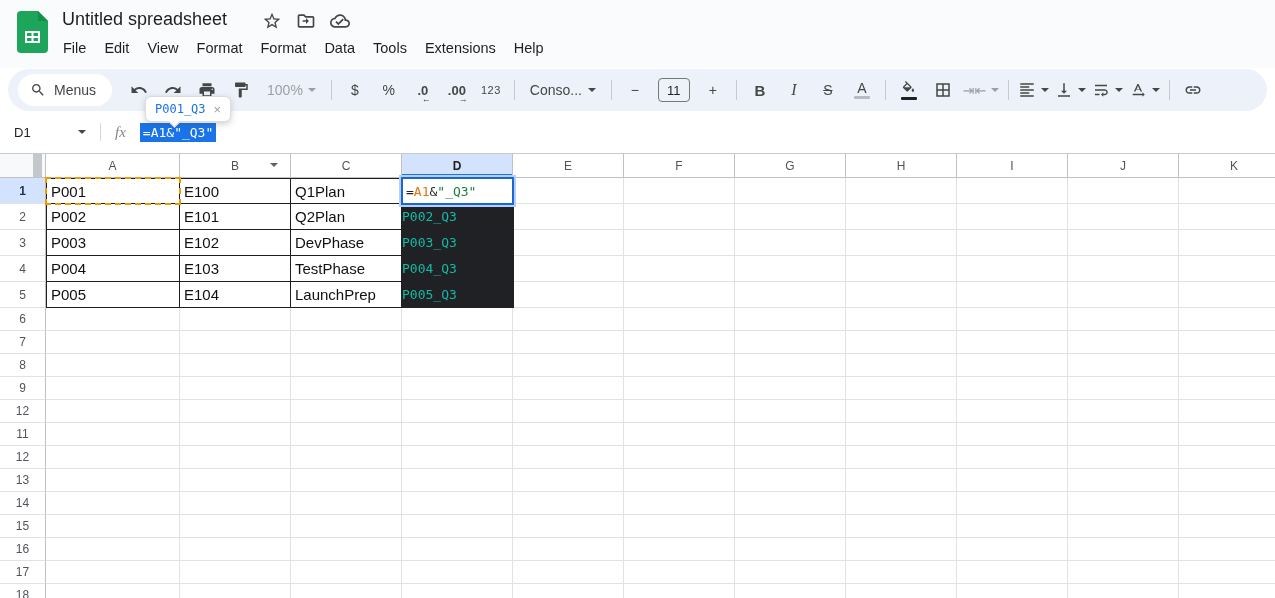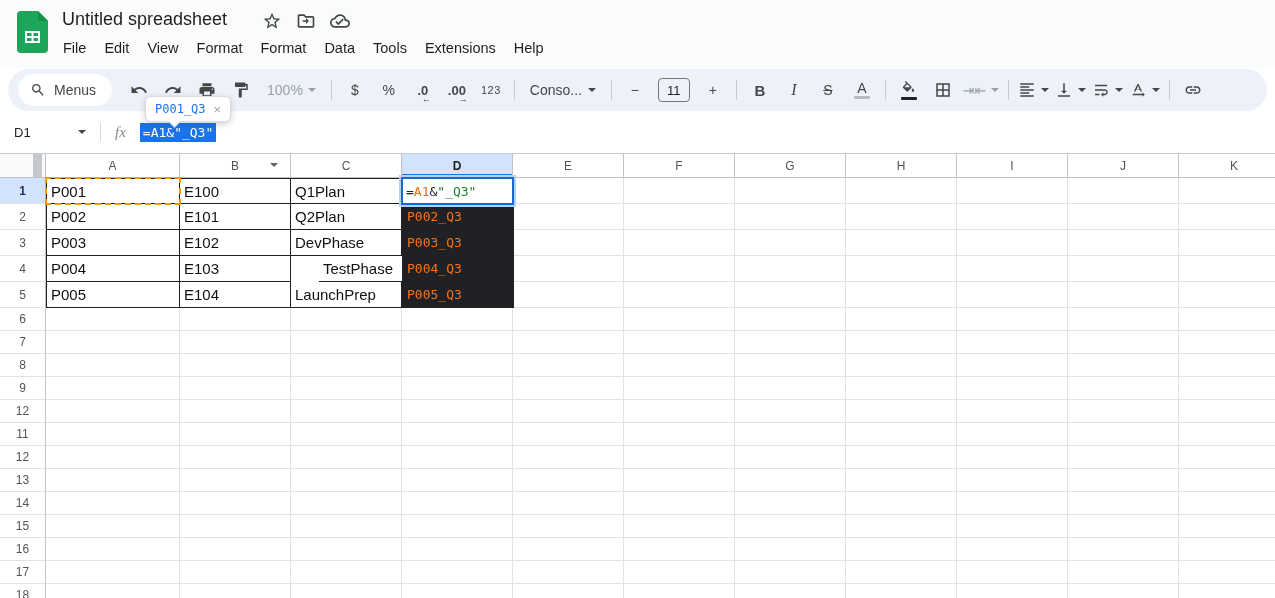--- a/index.html
+++ b/index.html
@@ -75,21 +75,21 @@
     border-right:4px solid transparent; border-top:4px solid #5f6368; }
   .row-h { position:absolute; left:0; width:46px; background:#fff; border-right:1px solid #c2c2c2;
     border-bottom:1px solid #e2e2e2; font-size:12px; color:#50555a; display:flex; align-items:center; justify-content:center; }
   .row-h.active { background:#d3e3fd; color:#16325c; font-weight:700; }
   .cell { position:absolute; background:#fff; border-right:1px solid #e2e2e2; border-bottom:1px solid #e2e2e2;
     font-size:15px; color:#111; display:flex; align-items:center; padding-left:4px; overflow:hidden; white-space:nowrap; }
   .ref-box { position:absolute; border:2px dashed #f29900; pointer-events:none; }
   .editor { position:absolute; background:#fff; border:2px solid #1967d2; box-shadow:0 0 0 2px #b7d0fb;
     display:flex; align-items:center; padding-left:3px; font-size:13px; z-index:10; }
   .preview { position:absolute; background:#202124; z-index:9; }
-  .preview div { height:26px; line-height:26px; color:#f97316; font-size:13px; padding-left:5px; }
+  .preview div { height:26px; line-height:26px; color:#14b8a6; font-size:13px; }
 </style>
 </head>
 <body>
 
 <div class="topbar">
   <svg class="logo" viewBox="0 0 31 42">
     <path fill="#1ea55c" d="M4 0h17l10 10v28a4 4 0 0 1-4 4H4a4 4 0 0 1-4-4V4a4 4 0 0 1 4-4z"></path>
     <path fill="#149049" d="M21 0l10 10H21z"></path>
     <path fill="#fff" d="M8 20h15v12H8zm2 2v3h4.5v-3zm6.5 0v3H21v-3zM10 27v3h4.5v-3zm6.5 0v3H21v-3z"></path>
   </svg>
@@ -322,21 +322,21 @@
     <div class="cell" style="left: 402px; top: 76px; width: 111px; height: 26px;"></div>
     <div class="cell" style="left: 513px; top: 76px; width: 111px; height: 26px;"></div>
     <div class="cell" style="left: 624px; top: 76px; width: 111px; height: 26px;"></div>
     <div class="cell" style="left: 735px; top: 76px; width: 111px; height: 26px;"></div>
     <div class="cell" style="left: 846px; top: 76px; width: 111px; height: 26px;"></div>
     <div class="cell" style="left: 957px; top: 76px; width: 111px; height: 26px;"></div>
     <div class="cell" style="left: 1068px; top: 76px; width: 111px; height: 26px;"></div>
     <div class="cell" style="left: 1179px; top: 76px; width: 111px; height: 26px;"></div>
     <div class="cell" style="left: 46px; top: 102px; width: 134px; height: 26px; border-right: 1px solid rgb(31, 31, 31); border-bottom: 1px solid rgb(31, 31, 31); border-left: 1px solid rgb(31, 31, 31);">P004</div>
     <div class="cell" style="left: 180px; top: 102px; width: 111px; height: 26px; border-right: 1px solid rgb(31, 31, 31); border-bottom: 1px solid rgb(31, 31, 31);">E103</div>
-    <div class="cell" style="left: 291px; top: 102px; width: 111px; height: 26px; border-right: 1px solid rgb(31, 31, 31); border-bottom: 1px solid rgb(31, 31, 31); margin-left: 28px;">TestPhase</div>
+    <div class="cell" style="left: 291px; top: 102px; width: 111px; height: 26px; border-right: 1px solid rgb(31, 31, 31); border-bottom: 1px solid rgb(31, 31, 31);">TestPhase</div>
     <div class="cell" style="left: 402px; top: 102px; width: 111px; height: 26px;"></div>
     <div class="cell" style="left: 513px; top: 102px; width: 111px; height: 26px;"></div>
     <div class="cell" style="left: 624px; top: 102px; width: 111px; height: 26px;"></div>
     <div class="cell" style="left: 735px; top: 102px; width: 111px; height: 26px;"></div>
     <div class="cell" style="left: 846px; top: 102px; width: 111px; height: 26px;"></div>
     <div class="cell" style="left: 957px; top: 102px; width: 111px; height: 26px;"></div>
     <div class="cell" style="left: 1068px; top: 102px; width: 111px; height: 26px;"></div>
     <div class="cell" style="left: 1179px; top: 102px; width: 111px; height: 26px;"></div>
     <div class="cell" style="left: 46px; top: 128px; width: 134px; height: 26px; border-right: 1px solid rgb(31, 31, 31); border-bottom: 1px solid rgb(31, 31, 31); border-left: 1px solid rgb(31, 31, 31);">P005</div>
     <div class="cell" style="left: 180px; top: 128px; width: 111px; height: 26px; border-right: 1px solid rgb(31, 31, 31); border-bottom: 1px solid rgb(31, 31, 31);">E104</div>

